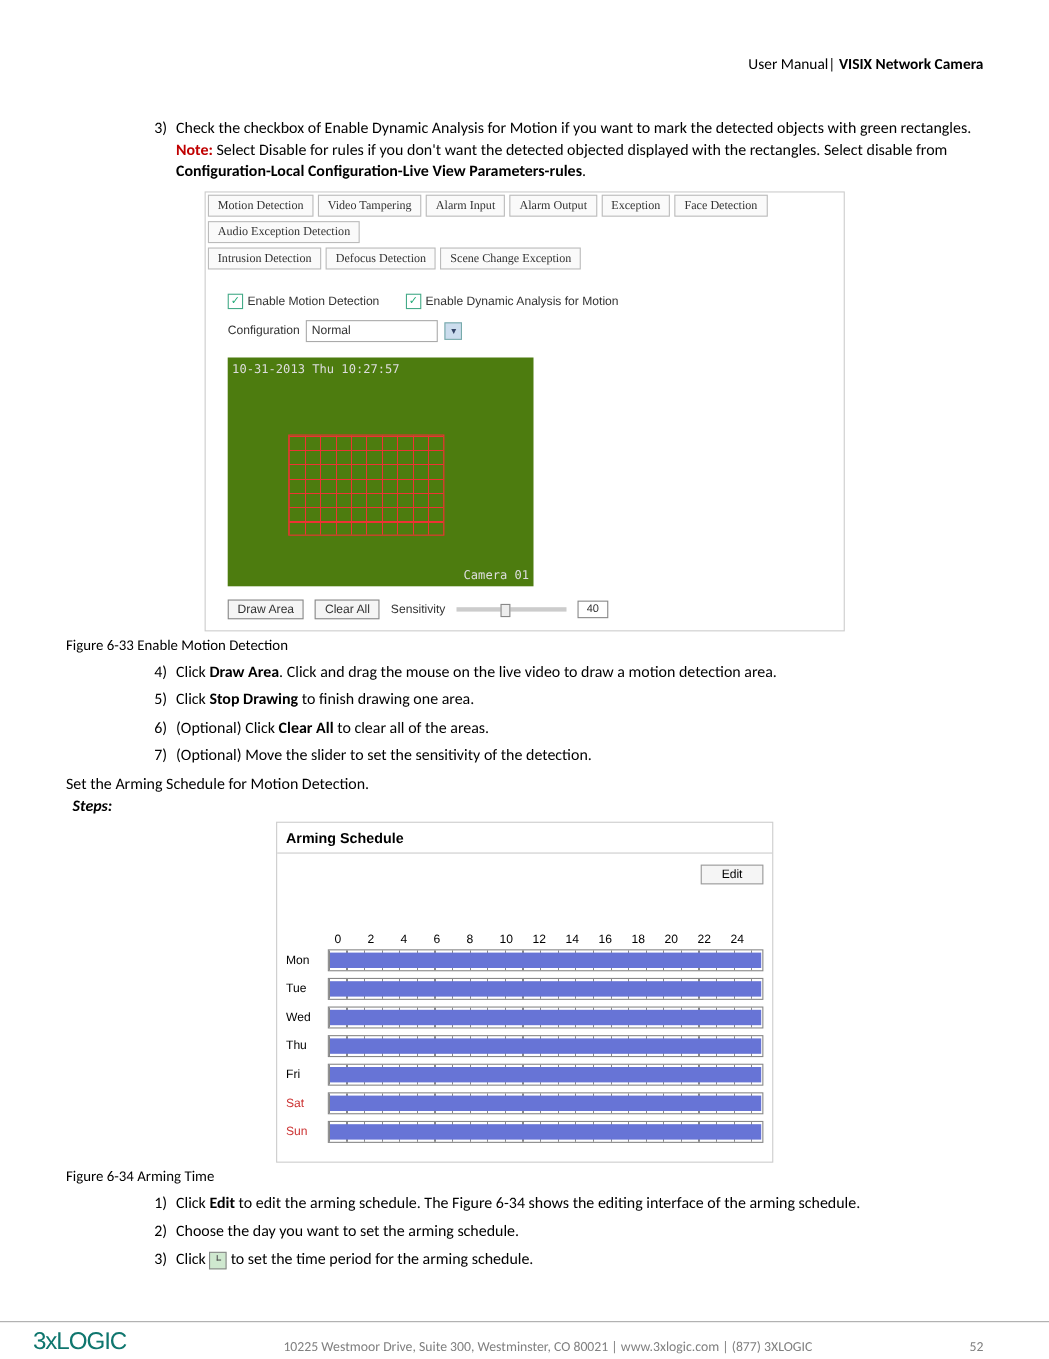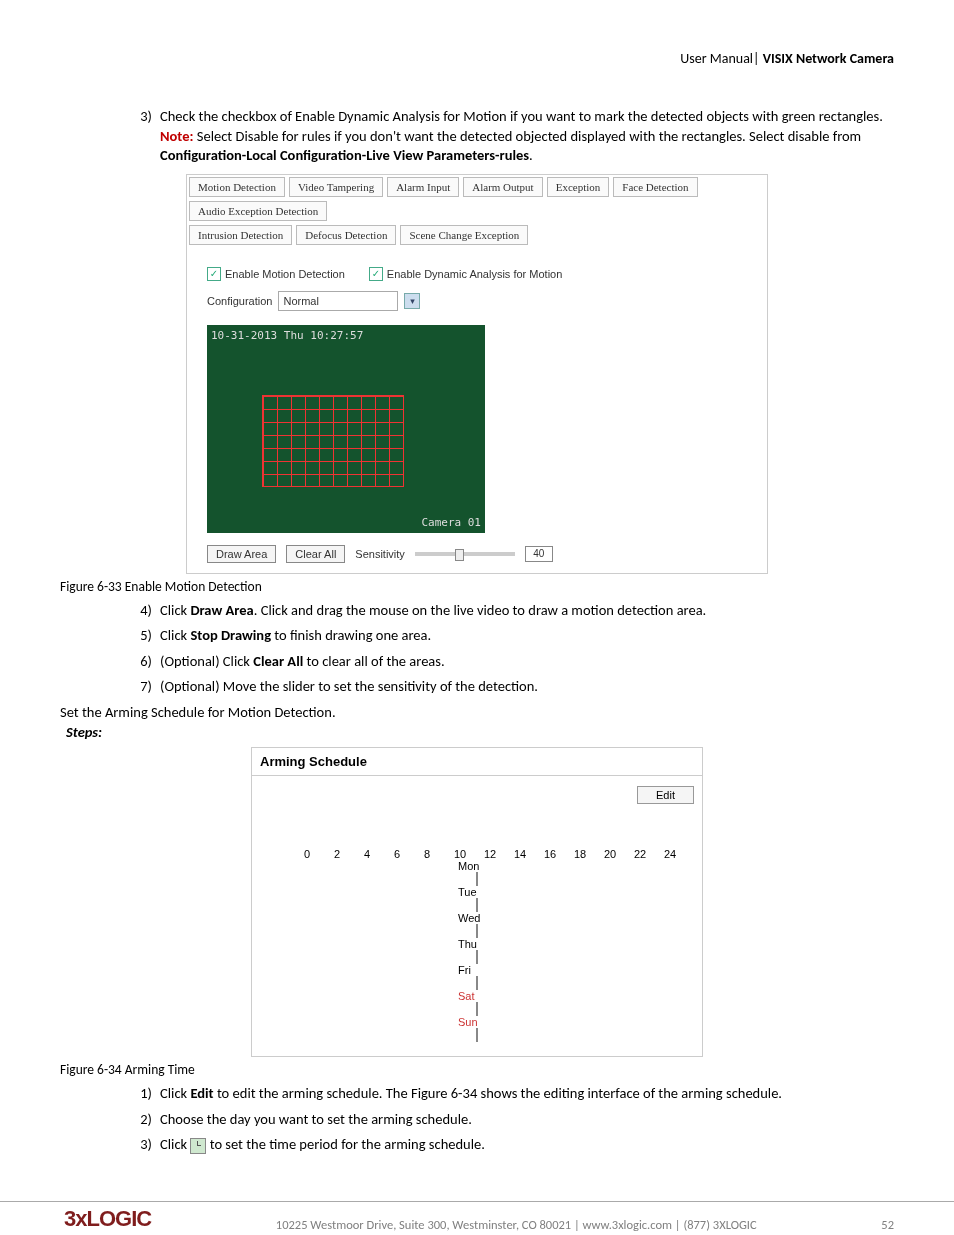--- a/index.html
+++ b/index.html
@@ -63,21 +63,21 @@
   }
   .cfg-arrow {
     width: 14px; height: 14px;
     border: 1px solid #7aa;
     background: #cde;
     display: flex; align-items: center; justify-content: center;
     font-size: 9px; color: #346;
   }
   .video-box {
     width: 270px; height: 200px;
-    background: #14532d; position: relative;
+    background: #4d7c0f; position: relative;
     color: #ddd; font-family: monospace; font-size: 11px;
     padding: 4px;
   }
   .grid-red {
     position: absolute; top: 70px; left: 55px;
     width: 140px; height: 90px;
     background-image:
       repeating-linear-gradient(to right, #e33 0 1px, transparent 1px 14px),
       repeating-linear-gradient(to bottom, #e33 0 1px, transparent 1px 13px);
     border: 1px solid #e33;
@@ -116,21 +116,21 @@
     padding: 6px 8px;
   }
   .arm-body { padding: 10px 8px 14px 8px; }
   .edit-btn {
     border: 1px solid #999; background: #f5f5f5;
     padding: 2px 18px; font-size: 11px;
     float: right; margin-bottom: 14px;
   }
   .time-header { display: flex; margin-left: 44px; margin-top: 30px; font-size: 11px; }
   .time-header span { width: 32px; text-align: left; }
-  .day-row { display: flex; align-items: center; height: 26px; flex-direction: column; }
+  .day-row { display: flex; align-items: center; height: 26px; }
   .day-label { width: 38px; font-size: 11px; }
   .day-label.red { color: #c33; }
   .bar {
     flex: 1;
     height: 18px;
     background-image:
       linear-gradient(#6774d6, #6774d6),
       repeating-linear-gradient(to right, #888 0 1px, transparent 1px 16px);
     background-size: calc(100% - 2px) 14px, 100% 18px;
     background-position: 1px 2px, 0 0;
@@ -139,22 +139,22 @@
   }
   .floor-line { border-top: 1px solid #aaa; margin-top: 30px; }
   .footer {
     display: flex; justify-content: space-between;
     align-items: flex-end;
     padding: 4px 60px 0 30px;
     font-size: 12.5px; color: #808080;
   }
   .logo {
     font-family: Arial, sans-serif;
-    font-weight: bold; font-size: 22px;
-    letter-spacing: -1px; color: #7f1d1d; margin-left: 34px;
+    font-weight: normal; font-size: 22px;
+    letter-spacing: -1px; color: #0f766e;
   }
   .clock-icon {
     display: inline-block; width: 14px; height: 14px;
     border: 1px solid #888; background: #cfe8cf;
     vertical-align: middle; position: relative;
   }
   .clock-icon::after {
     content: ""; position: absolute; top: 2px; left: 6px;
     width: 1px; height: 5px; background: #555;
   }

